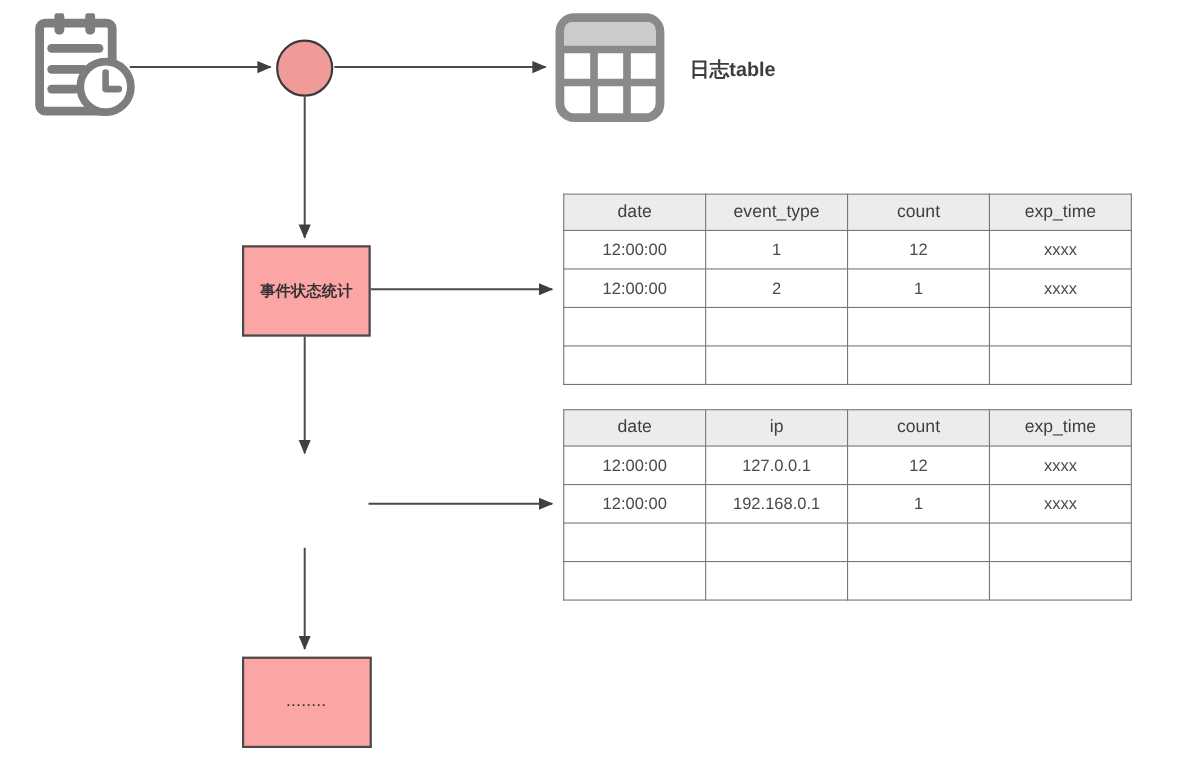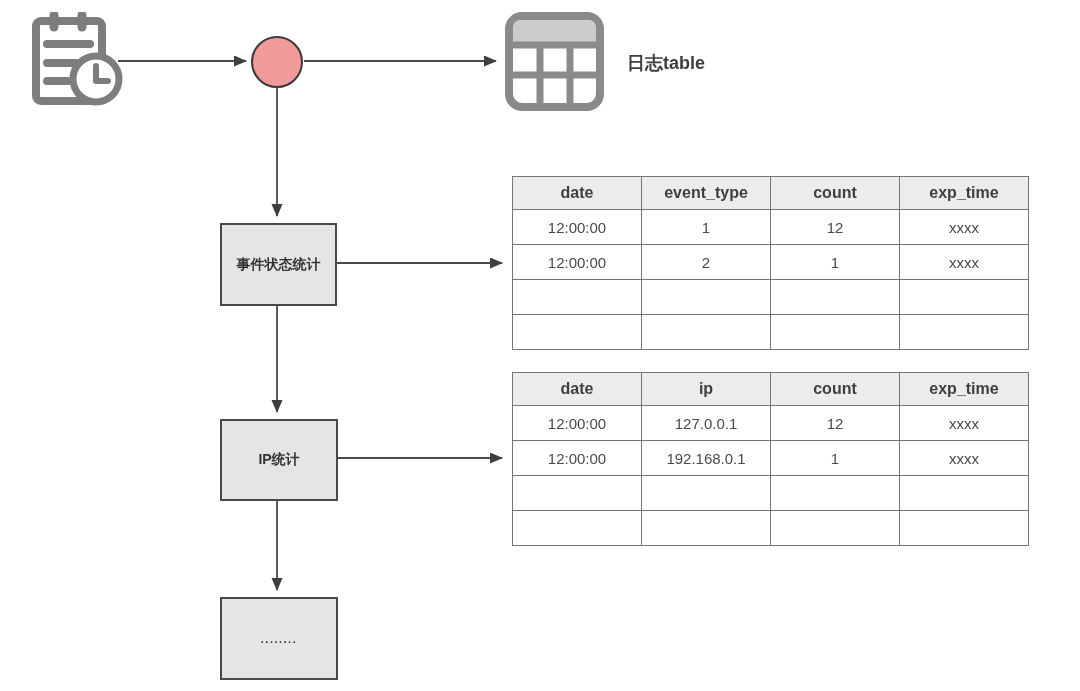--- a/index.html
+++ b/index.html
@@ -3,40 +3,40 @@
 <meta charset="utf-8">
 <style>
   html,body{margin:0;padding:0;background:#fff;}
   .canvas{
     position:relative;width:1080px;height:691px;background:#ffffff;
     font-family:"Liberation Sans", sans-serif;overflow:hidden;
   }
   .svg-layer{position:absolute;left:0;top:0;width:1080px;height:691px;}
   .icon-wrap{position:absolute;}
   .node-box{
-    position:absolute;border:2px solid #4a4a4a;background:#e5e5e5;
+    position:absolute;border:2px solid #4a4a4a;background:#fca5a5;
     display:flex;align-items:center;justify-content:center;
     font-weight:bold;color:#333;text-align:center;
   }
   #box-event{left:220px;top:223px;width:113px;height:79px;font-size:14px;}
   #box-ip{left:220px;top:419px;width:114px;height:78px;font-size:14px;}
   #box-more{left:220px;top:597px;width:114px;height:79px;font-size:11px;letter-spacing:1.5px;}
   .logtable-label{
     position:absolute;left:627px;top:51px;font-size:18px;font-weight:bold;color:#3d3d3d;
   }
   .data-table{
     position:absolute;width:517px;border-collapse:collapse;table-layout:fixed;
     color:#3f3f3f;background:#fff;
   }
   .data-table th,.data-table td{
     border:1px solid #767676;text-align:center;vertical-align:middle;
     padding:0;overflow:hidden;white-space:nowrap;
   }
   .data-table th{
-    background:#ececec;font-weight:bold;height:32px;font-size:16px;
+    background:#ececec;font-weight:normal;height:32px;font-size:16px;
   }
   .data-table td{height:34px;font-size:15px;color:#4a4a4a;}
   .data-table{border:1.5px solid #6a6a6a;}
   #table-event{left:512px;top:176px;}
   #table-ip{left:512px;top:372px;}
 </style>
 </head>
 <body>
 
 <div class="canvas">
@@ -83,23 +83,20 @@
         <line x1="36" y1="32" x2="36" y2="95"></line>
         <line x1="66" y1="32" x2="66" y2="95"></line>
       </g>
     </svg>
   </div>
 
   <div class="logtable-label">日志table</div>
 
   <div class="node-box" id="box-event">
     <span>事件状态统计</span>
-  </div>
-  <div class="node-box" id="box-ip">
-    <span>IP统计</span>
   </div>
   <div class="node-box" id="box-more">
     <span>........</span>
   </div>
 
   <table class="data-table" id="table-event" data-table="0">
       <thead>
         <tr>
           <th>date</th>
           <th>event_type</th>

